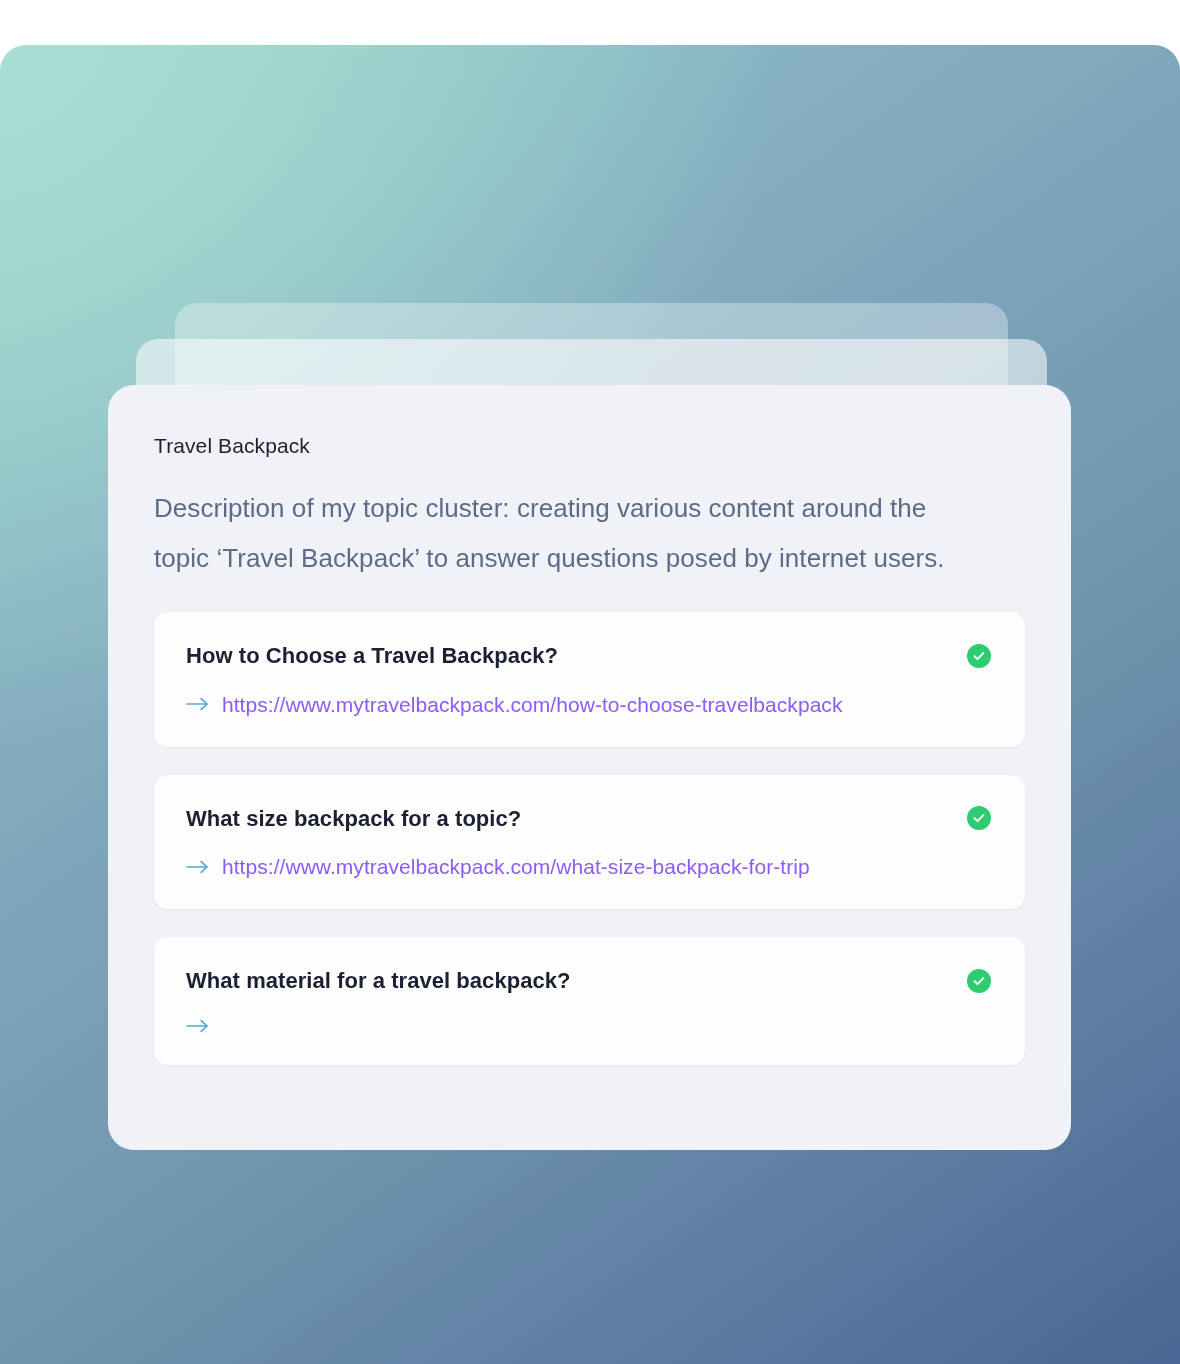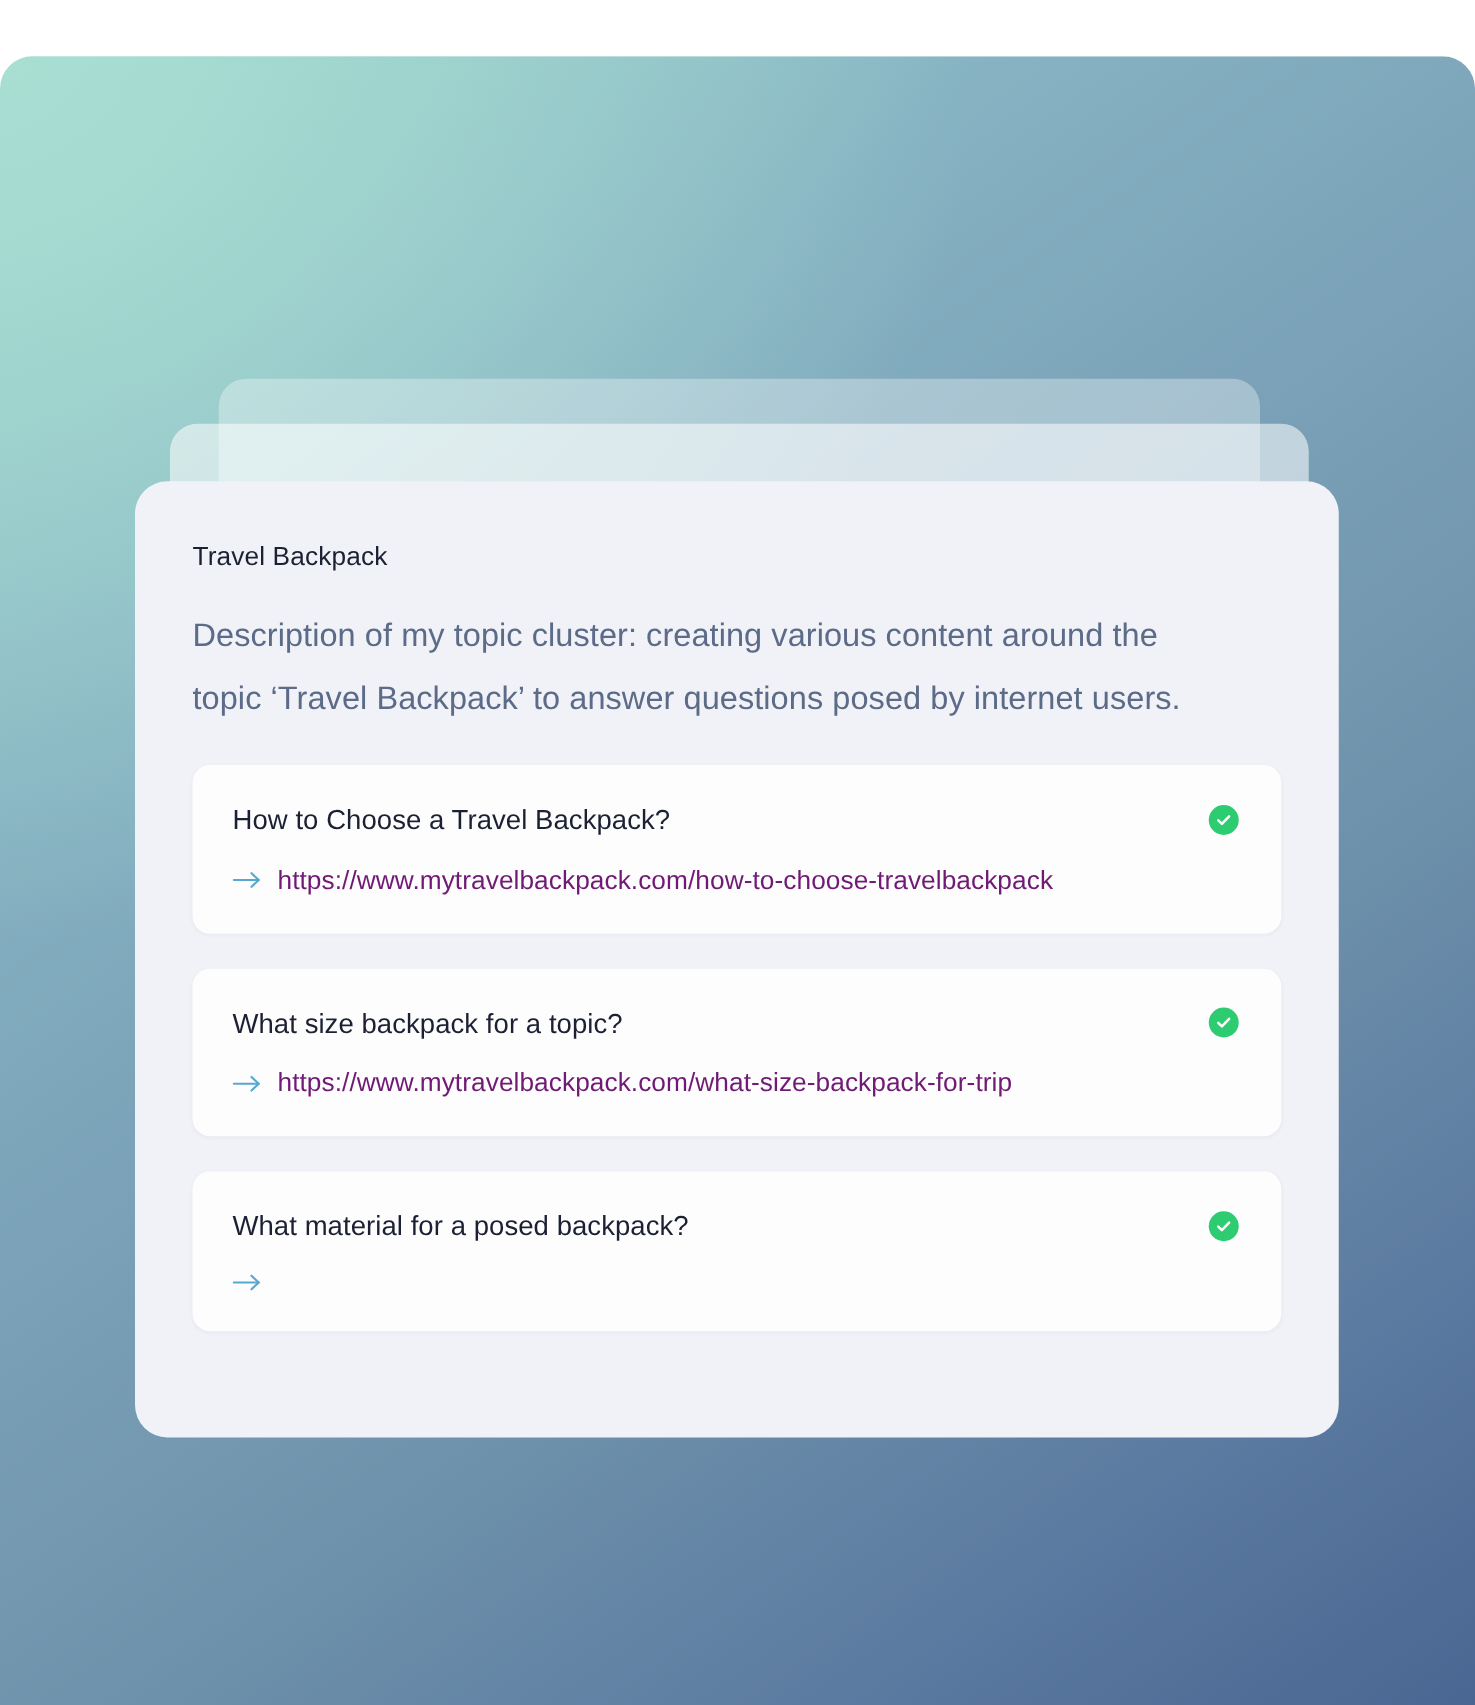--- a/index.html
+++ b/index.html
@@ -98,21 +98,21 @@
 
   .item-head {
     display: flex;
     align-items: center;
     justify-content: space-between;
     gap: 18px;
   }
 
   .item-title {
     font-size: 22px;
-    font-weight: 400;
+    font-weight: 700;
     color: #1c2033;
     line-height: 1.25;
     letter-spacing: 0.05px;
   }
 
   
   .status-badge {
     flex: 0 0 auto;
     width: 24px;
     height: 24px;
@@ -138,21 +138,21 @@
     height: 18px;
     color: #55a8d0;
     display: flex;
     align-items: center;
   }
   .arrow-icon svg { display: block; }
 
   .item-link {
     font-size: 21px;
     font-weight: 400;
-    color: #701a75;
+    color: #8b5cf6;
     text-decoration: none;
     letter-spacing: 0.05px;
     line-height: 1.2;
   }
 </style>
 </head>
 <body>
 
 <div class="canvas">
 
@@ -202,21 +202,21 @@
               <path d="M1 8 H21" fill="none" stroke="currentColor" stroke-width="1.7" stroke-linecap="round"></path>
               <path d="M15.2 2.6 L21 8 L15.2 13.4" fill="none" stroke="currentColor" stroke-width="1.7" stroke-linecap="round" stroke-linejoin="round"></path>
             </svg>
           </span>
           <a class="item-link" href="#">https://www.mytravelbackpack.com/what-size-backpack-for-trip</a>
         </div>
       </div>
 
       <div class="item-card">
         <div class="item-head">
-          <div class="item-title">What material for a posed backpack?</div>
+          <div class="item-title">What material for a travel backpack?</div>
           <div class="status-badge">
             <svg width="14" height="14" viewBox="0 0 14 14" aria-hidden="true">
               <path d="M2.6 7.3 L5.5 10.1 L11.3 4.1" fill="none" stroke="#ffffff" stroke-width="2" stroke-linecap="round" stroke-linejoin="round"></path>
             </svg>
           </div>
         </div>
         <div class="item-link-row">
           <span class="arrow-icon">
             <svg width="24" height="16" viewBox="0 0 24 16" aria-hidden="true">
               <path d="M1 8 H21" fill="none" stroke="currentColor" stroke-width="1.7" stroke-linecap="round"></path>

